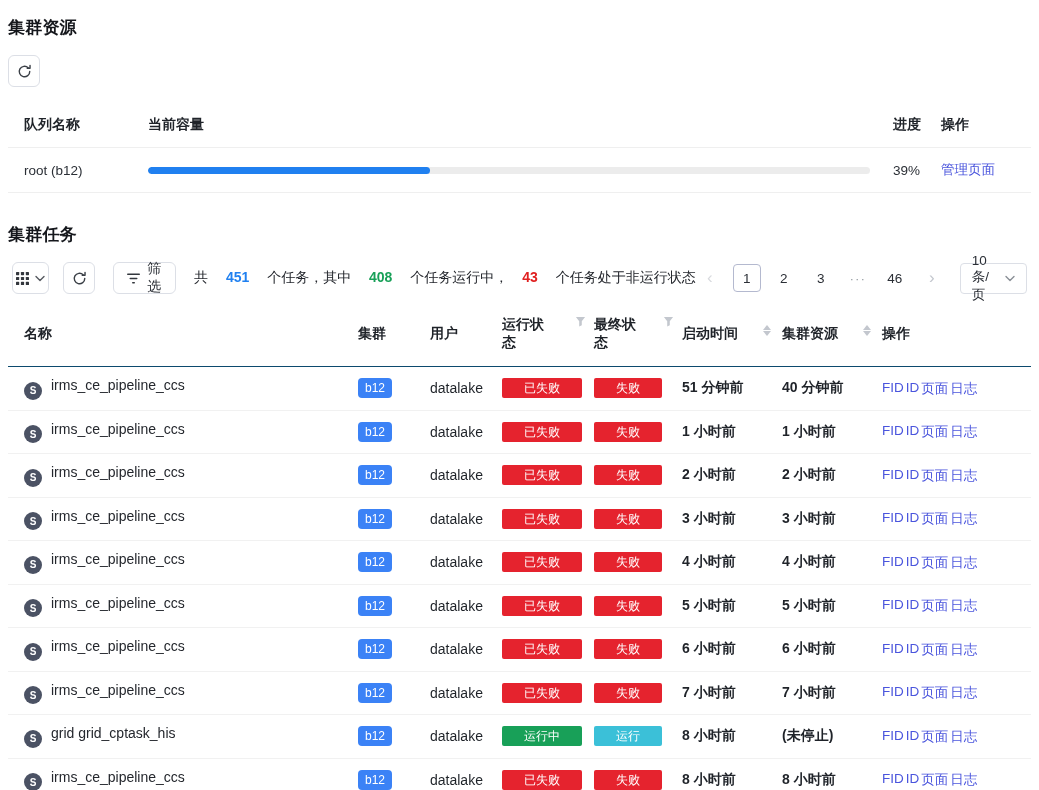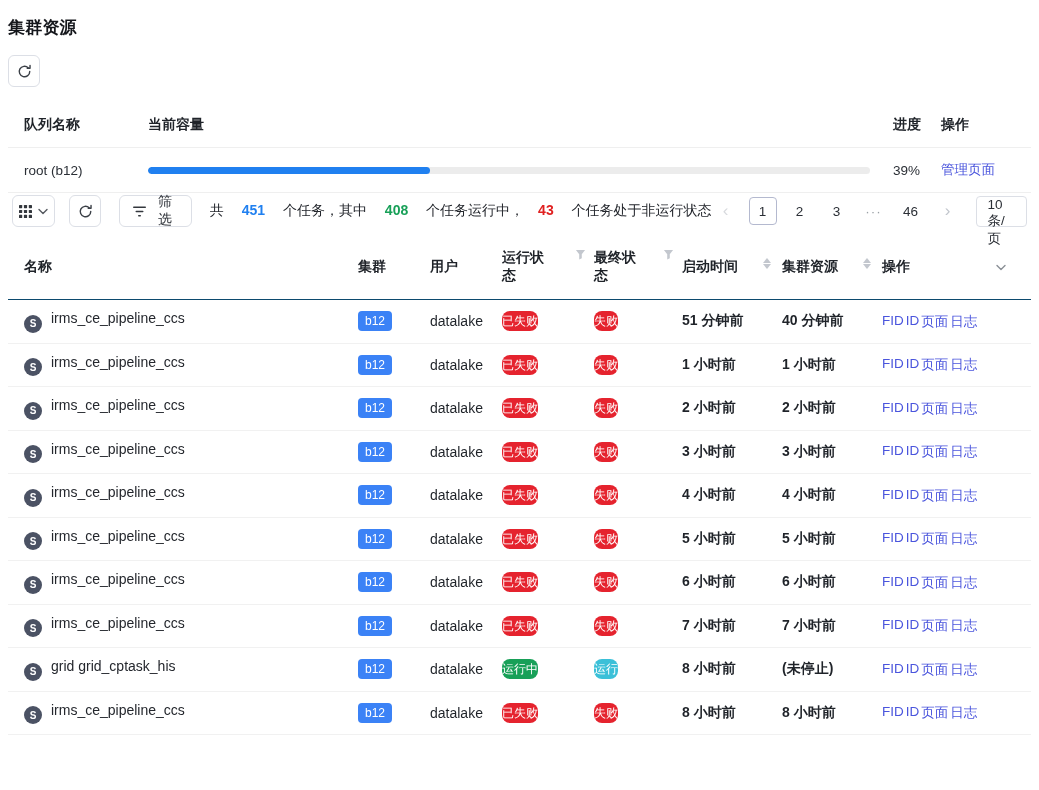--- a/index.html
+++ b/index.html
@@ -51,41 +51,41 @@
 
   
   .pager { display: flex; align-items: center; gap: 9px; margin-left: auto; }
   .pg-item { min-width: 28px; height: 28px; display: inline-flex; align-items: center; justify-content: center;
     font-size: 13.5px; color: #2b2f36; cursor: pointer; border-radius: 4px; border: 1px solid transparent; }
   .pg-item.active { border-color: #b4b9cf; }
   .pg-item.ellipsis { color: #9aa0a6; cursor: default; letter-spacing: 1px; }
   .pg-arrow { color: #c2c6cd; font-size: 17px; font-weight: 400; }
   .pg-arrow.disabled { color: #d8dade; cursor: default; }
   .page-size-select { display: inline-flex; align-items: center; gap: 16px; border: 1px solid #dcdfe6; border-radius: 4px;
-    height: 31px; padding: 0 11px; font-size: 13.5px; color: #2b2f36; cursor: pointer; margin-left: 5px; background: #fff; flex-direction: column; }
+    height: 31px; padding: 0 11px; font-size: 13.5px; color: #2b2f36; cursor: pointer; margin-left: 5px; background: #fff; }
 
   
   .tasks-table { margin-top: 8px; }
   .tasks-table th { padding-top: 14px; padding-bottom: 14px; border-bottom: 1px solid #0c4a6e; }
   .tasks-table td { padding-top: 10px; padding-bottom: 10px; border-bottom: 1px solid #f1f1f1; font-size: 14px; }
   .c-name { width: 350px; }
   .c-cluster { width: 72px; }
   .c-user { width: 72px; }
   .c-run { width: 92px; }
   .c-final { width: 88px; }
   .c-start { width: 100px; }
   .c-stop { width: 100px; }
   .th-inner { display: inline-flex; align-items: flex-start; gap: 22px; font-family: Liberation Serif, serif; }
 
   .avatar { width: 18px; height: 18px; border-radius: 50%; background: var(--avatar-bg, #4b5264); color: #fff;
     font-size: 10px; font-weight: 600; display: inline-flex; align-items: center; justify-content: center;
     margin-right: 9px; vertical-align: -4px; }
   .task-name { color: #24272d; }
 
-  .badge { display: inline-block; color: #fff; font-size: 12px; line-height: 1; padding: 4px 0; border-radius: 8px; white-space: nowrap; }
+  .badge { display: inline-block; color: #fff; font-size: 12px; line-height: 1; padding: 4px 22px; border-radius: 2px; white-space: nowrap; }
   .badge-cluster { background: var(--badge-cluster, #3b82f6); border-radius: 4px; padding: 4px 7px; }
   .badge-failed { background: var(--badge-failed, #e5232e); }
   .badge-running { background: var(--badge-running, #18a058); }
   .badge-run { background: var(--badge-run, #3bc0d8); }
 
   .time { font-weight: 700; font-size: 13px; color: #1f2329; }
   .actions { display: inline-flex; gap: 2px; }
 
   .sorter { display: inline-flex; flex-direction: column; gap: 1px; margin-left: 3px; }
   .funnel { margin-left: 3px; display: inline-flex; }
@@ -131,20 +131,21 @@
             </div>
           </td>
           <td>39%</td>
           <td><a class="action-link">管理页面</a></td>
         </tr>
       </tbody>
     </table>
   </section>
 
   <section>
+    <h2 class="section-title tasks-title">集群任务</h2>
 
     <div class="toolbar">
       <button class="icon-btn">
         <span>
           <svg width="13" height="13" viewBox="0 0 13 13">
               <g fill="#33373d">
                 <rect x="0" y="0" width="3.2" height="3.2" rx="0.6"></rect>
                 <rect x="4.9" y="0" width="3.2" height="3.2" rx="0.6"></rect>
                 <rect x="9.8" y="0" width="3.2" height="3.2" rx="0.6"></rect>
                 <rect x="0" y="4.9" width="3.2" height="3.2" rx="0.6"></rect>

